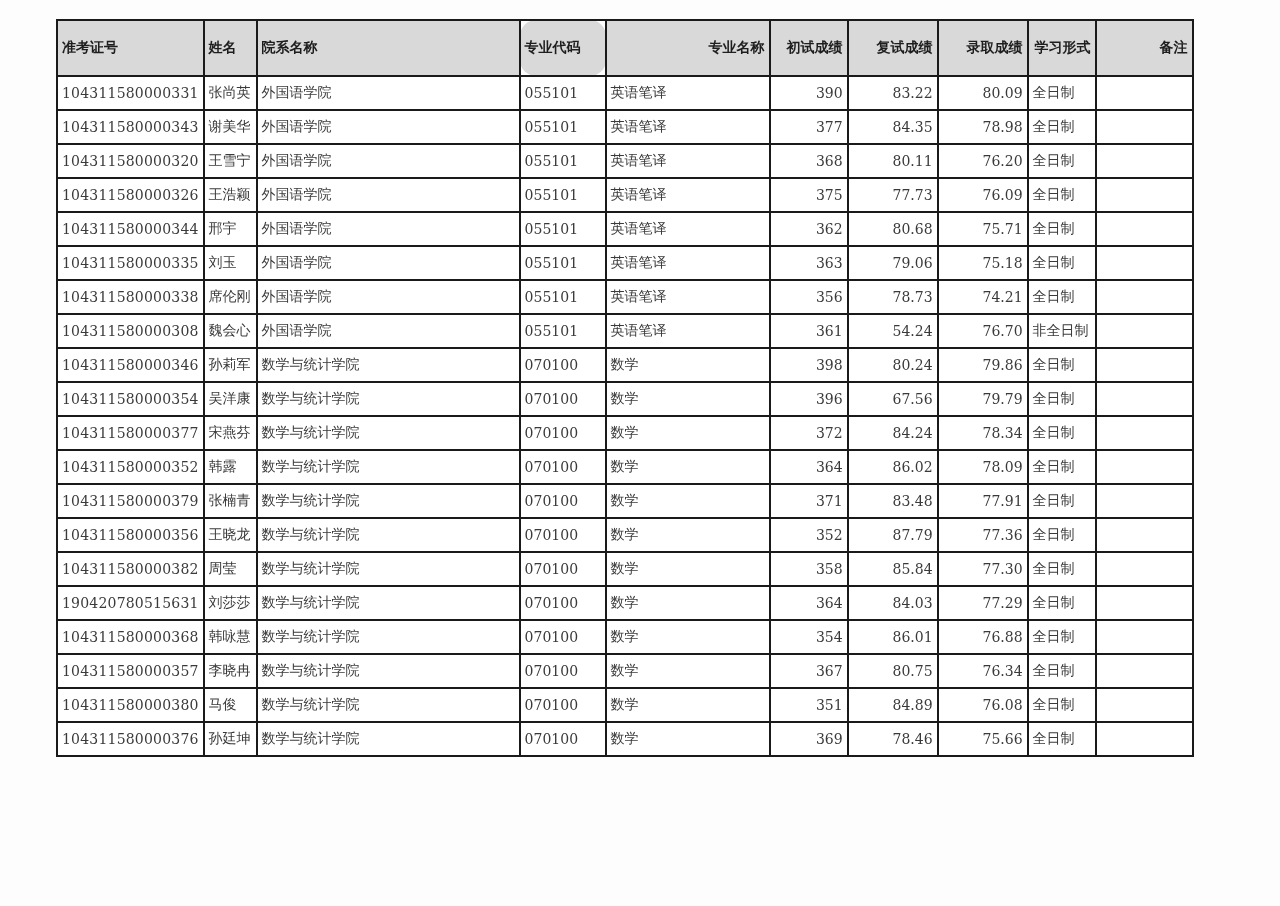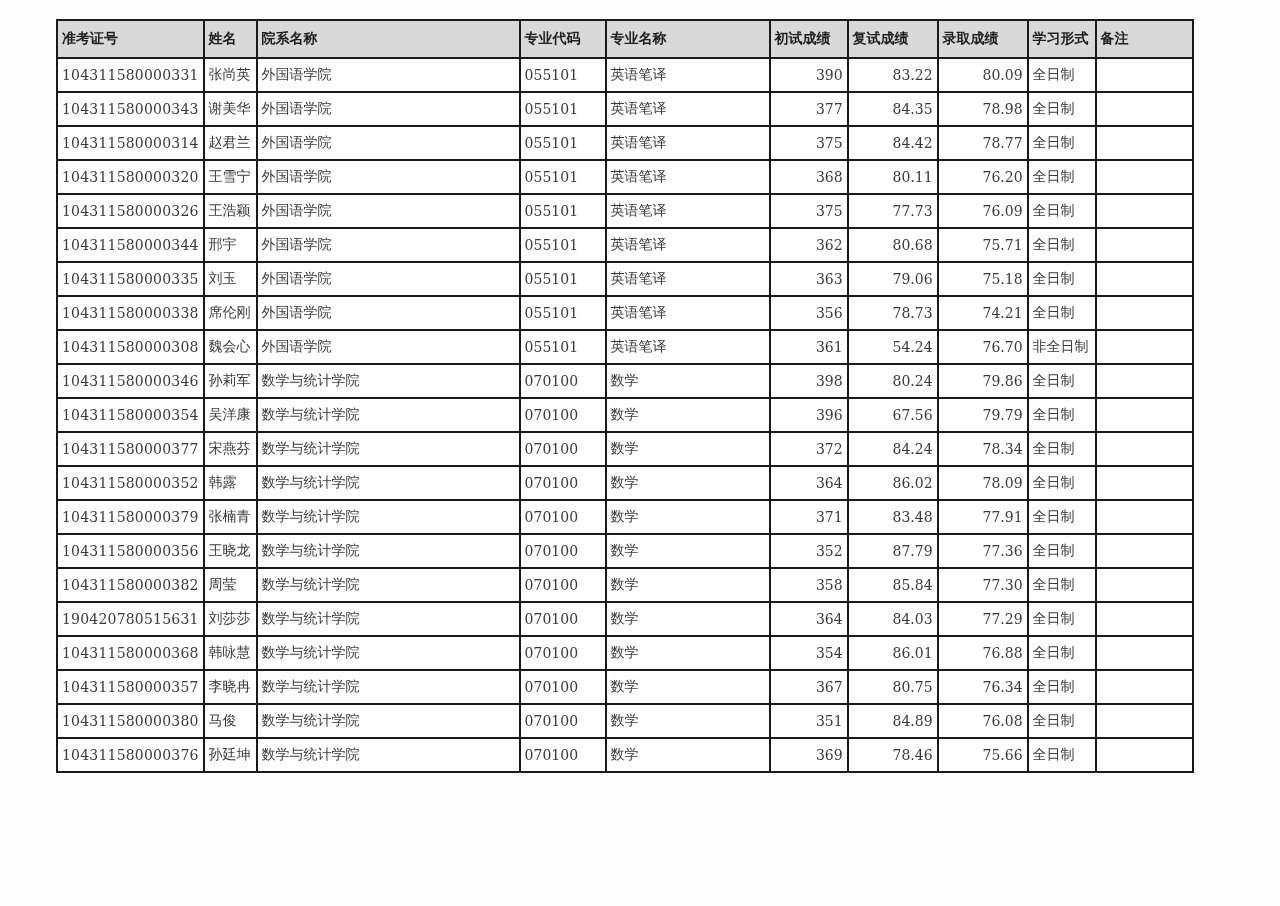--- a/index.html
+++ b/index.html
@@ -25,30 +25,30 @@
     }
     #admission-table th,
     #admission-table td {
       border: 2px solid #1a1a1a;
       padding: 0 4px;
       white-space: nowrap;
       overflow: hidden;
       box-sizing: border-box;
     }
     #admission-table thead th {
-      height: 38px;
+      height: 56px;
       background: #d9d9d9;
       font-family: "DejaVu Sans", "Liberation Sans", sans-serif;
       font-weight: bold;
       font-size: 14px;
       color: #1e1e1e;
       text-align: left;
     }
-    #admission-table thead th.center { text-align: left; }
-    #admission-table thead th.right { text-align: right; padding-right: 24px; }
+    #admission-table thead th.center { text-align: right; }
+    #admission-table thead th.right { text-align: right; padding-right: 24px; border-radius: 16px; }
     #admission-table tbody td {
       height: 34px;
       font-size: 14px;
       color: #3a3a3a;
       background: #ffffff;
     }
     td.num {
       text-align: right;
       padding-right: 4px;
     }
@@ -105,32 +105,20 @@
         <td>外国语学院</td>
         <td>055101</td>
         <td>英语笔译</td>
         <td class="num">377</td>
         <td class="num pad">84.35</td>
         <td class="num">78.98</td>
         <td>全日制</td>
         <td></td>
       </tr>
       <tr>
-        <td class="id">104311580000314</td>
-        <td class="name">赵君兰</td>
-        <td>外国语学院</td>
-        <td>055101</td>
-        <td>英语笔译</td>
-        <td class="num">375</td>
-        <td class="num pad">84.42</td>
-        <td class="num">78.77</td>
-        <td>全日制</td>
-        <td></td>
-      </tr>
-      <tr>
         <td class="id">104311580000320</td>
         <td class="name">王雪宁</td>
         <td>外国语学院</td>
         <td>055101</td>
         <td>英语笔译</td>
         <td class="num">368</td>
         <td class="num pad">80.11</td>
         <td class="num">76.20</td>
         <td>全日制</td>
         <td></td>

